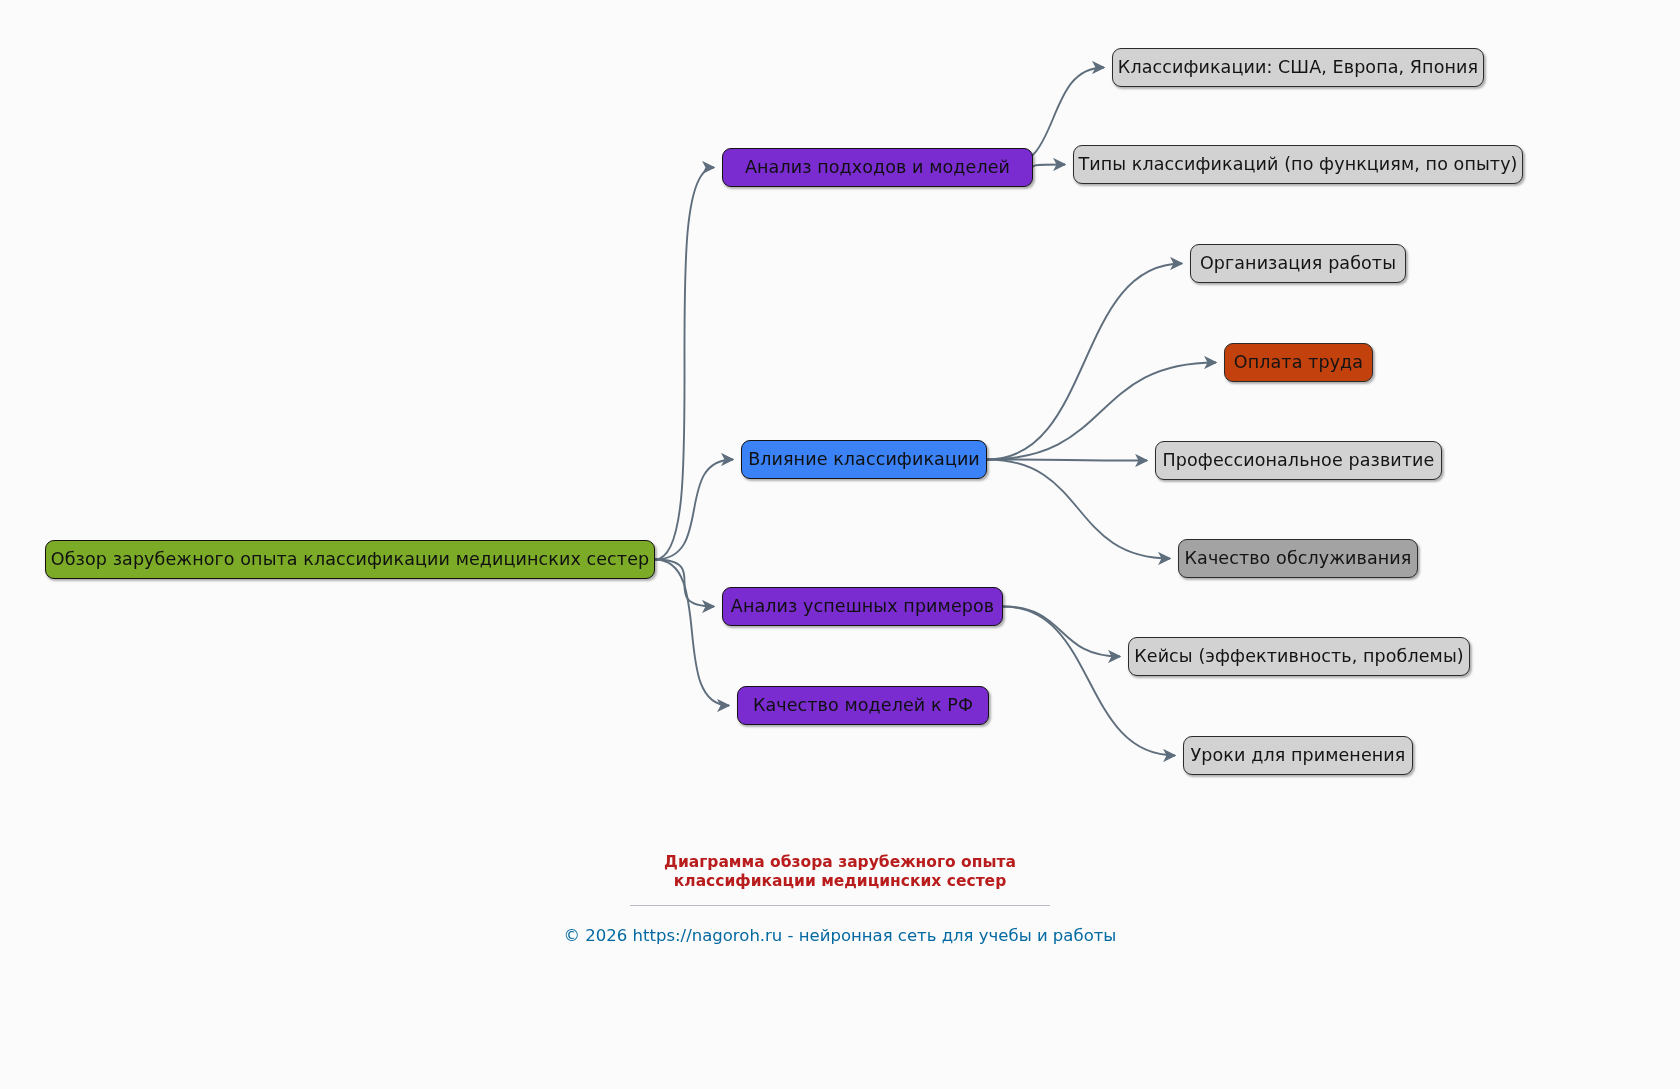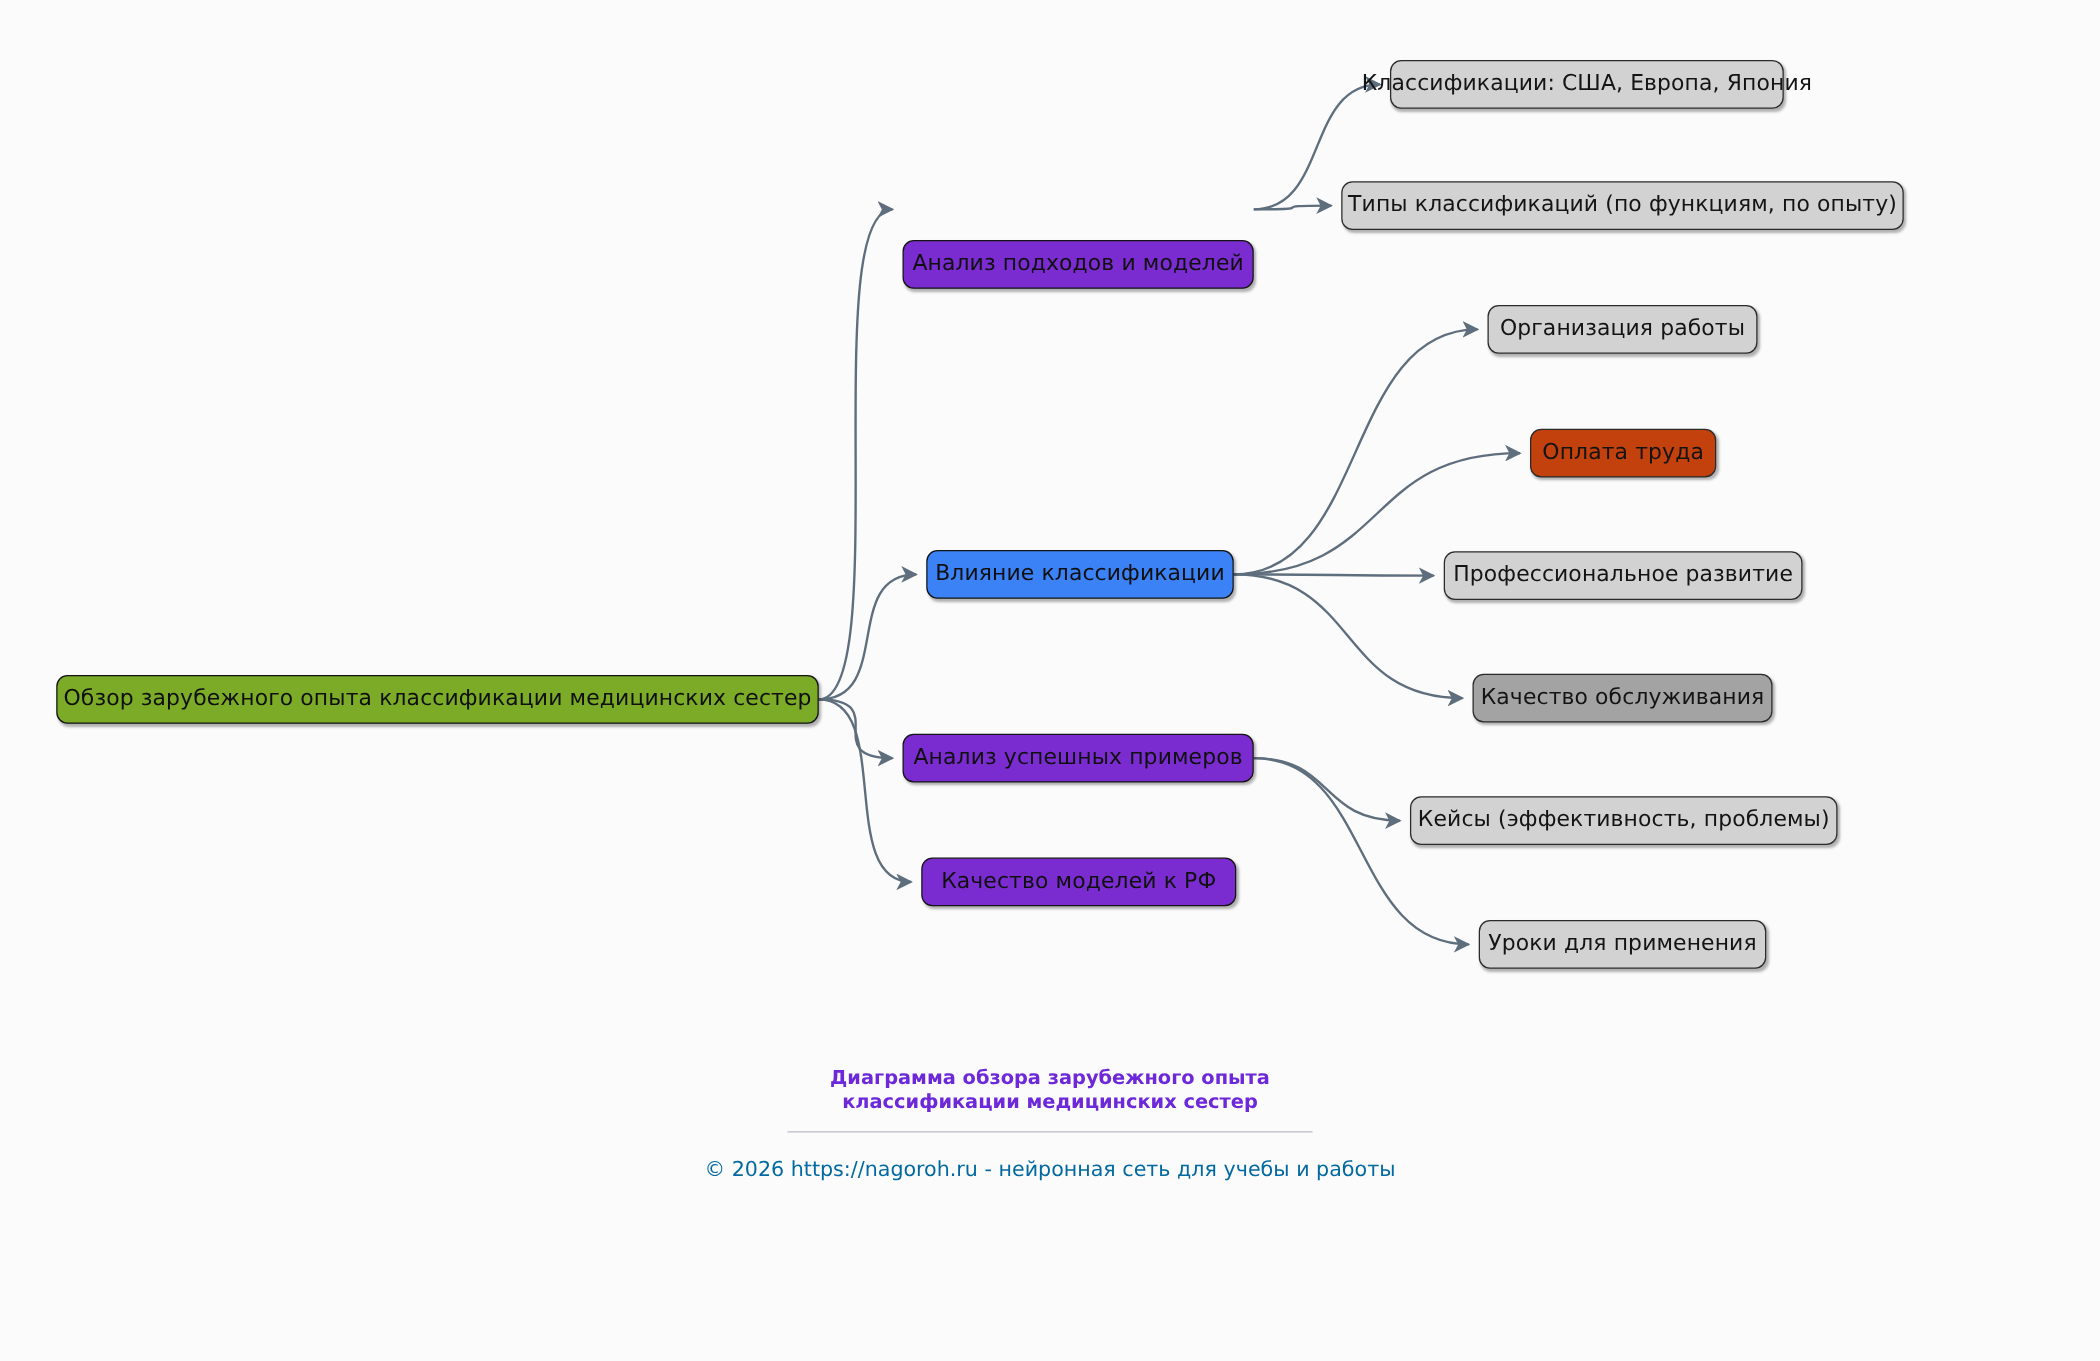--- a/index.html
+++ b/index.html
@@ -41,21 +41,21 @@
   }
   .footer-title{
     position:absolute;
     left:50%;
     transform:translateX(-50%);
     top:853px;
     width:760px;
     text-align:center;
     font-size:15.5px;
     font-weight:bold;
-    color:#6d28d9;
+    color:#b91c1c;
     line-height:1.25;
   }
   .footer-rule{
     position:absolute;
     left:50%;
     transform:translateX(-50%);
     top:905px;
     width:420px;
     height:1px;
     background:#b9bcc4;
@@ -96,33 +96,33 @@
         <path d="M 987 459.5 C 1087.65 459.5, 1069.35 558.5, 1170 558.5" marker-end="url(#arrow)"></path>
         <path d="M 1003 606.5 C 1067.35 606.5, 1055.65 656.5, 1120 656.5" marker-end="url(#arrow)"></path>
         <path d="M 1003 606.5 C 1097.6 606.5, 1080.4 755.5, 1175 755.5" marker-end="url(#arrow)"></path>
       </g>
   </svg>
 
   <div id="nodes">
       <div class="node root" style="left: 45px; top: 540px; width: 610px; height: 39px; background: rgb(124, 171, 40);">
         <span>Обзор зарубежного опыта классификации медицинских сестер</span>
       </div>
-      <div class="node branch" style="left: 722px; top: 148px; width: 281px; height: 39px; background: rgb(123, 44, 209); margin-top: 44px;">
+      <div class="node branch" style="left: 722px; top: 148px; width: 311px; height: 39px; background: rgb(123, 44, 209);">
         <span>Анализ подходов и моделей</span>
       </div>
       <div class="node branch" style="left: 741px; top: 440px; width: 246px; height: 39px; background: #3b82f6;">
         <span>Влияние классификации</span>
       </div>
       <div class="node branch" style="left: 722px; top: 587px; width: 281px; height: 39px; background: rgb(123, 44, 209);">
         <span>Анализ успешных примеров</span>
       </div>
       <div class="node branch" style="left: 737px; top: 686px; width: 252px; height: 39px; background: rgb(123, 44, 209);">
         <span>Качество моделей к РФ</span>
       </div>
-      <div class="node leaf" style="left: 1112px; top: 48px; width: 315px; height: 39px; background: rgb(210, 210, 210); justify-content: center;">
+      <div class="node leaf" style="left: 1112px; top: 48px; width: 372px; height: 39px; background: rgb(210, 210, 210); justify-content: center;">
         <span>Классификации: США, Европа, Япония</span>
       </div>
       <div class="node leaf" style="left: 1073px; top: 145px; width: 450px; height: 39px; background: rgb(210, 210, 210);">
         <span>Типы классификаций (по функциям, по опыту)</span>
       </div>
       <div class="node leaf" style="left: 1190px; top: 244px; width: 216px; height: 39px; background: rgb(210, 210, 210);">
         <span>Организация работы</span>
       </div>
       <div class="node leaf" style="left: 1224px; top: 343px; width: 149px; height: 39px; background: #c2410c;">
         <span>Оплата труда</span>

